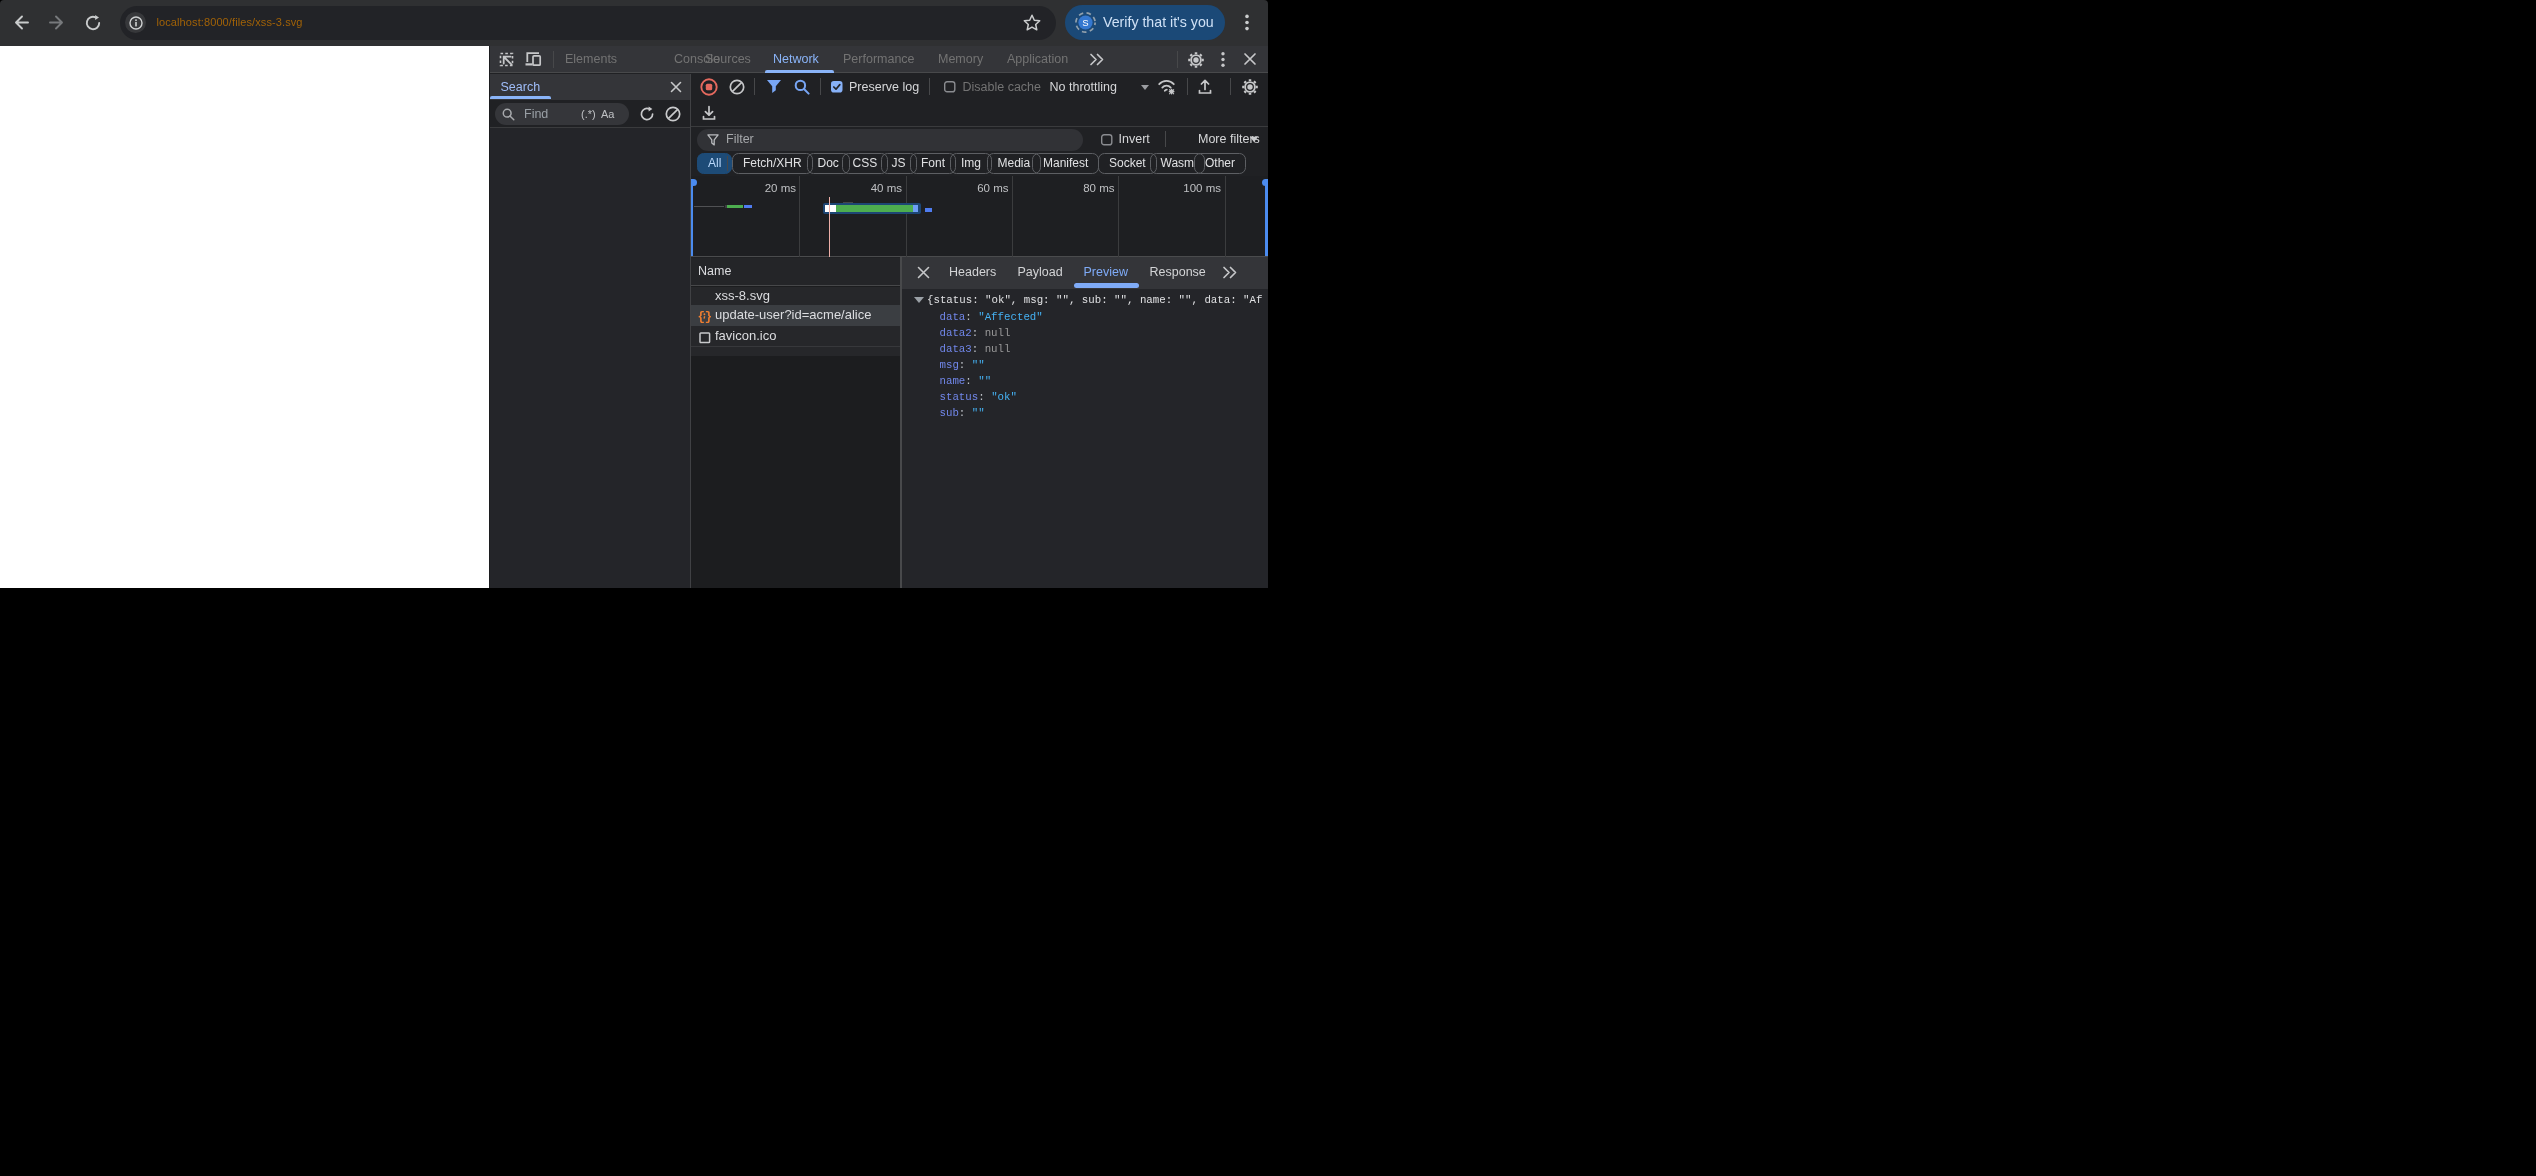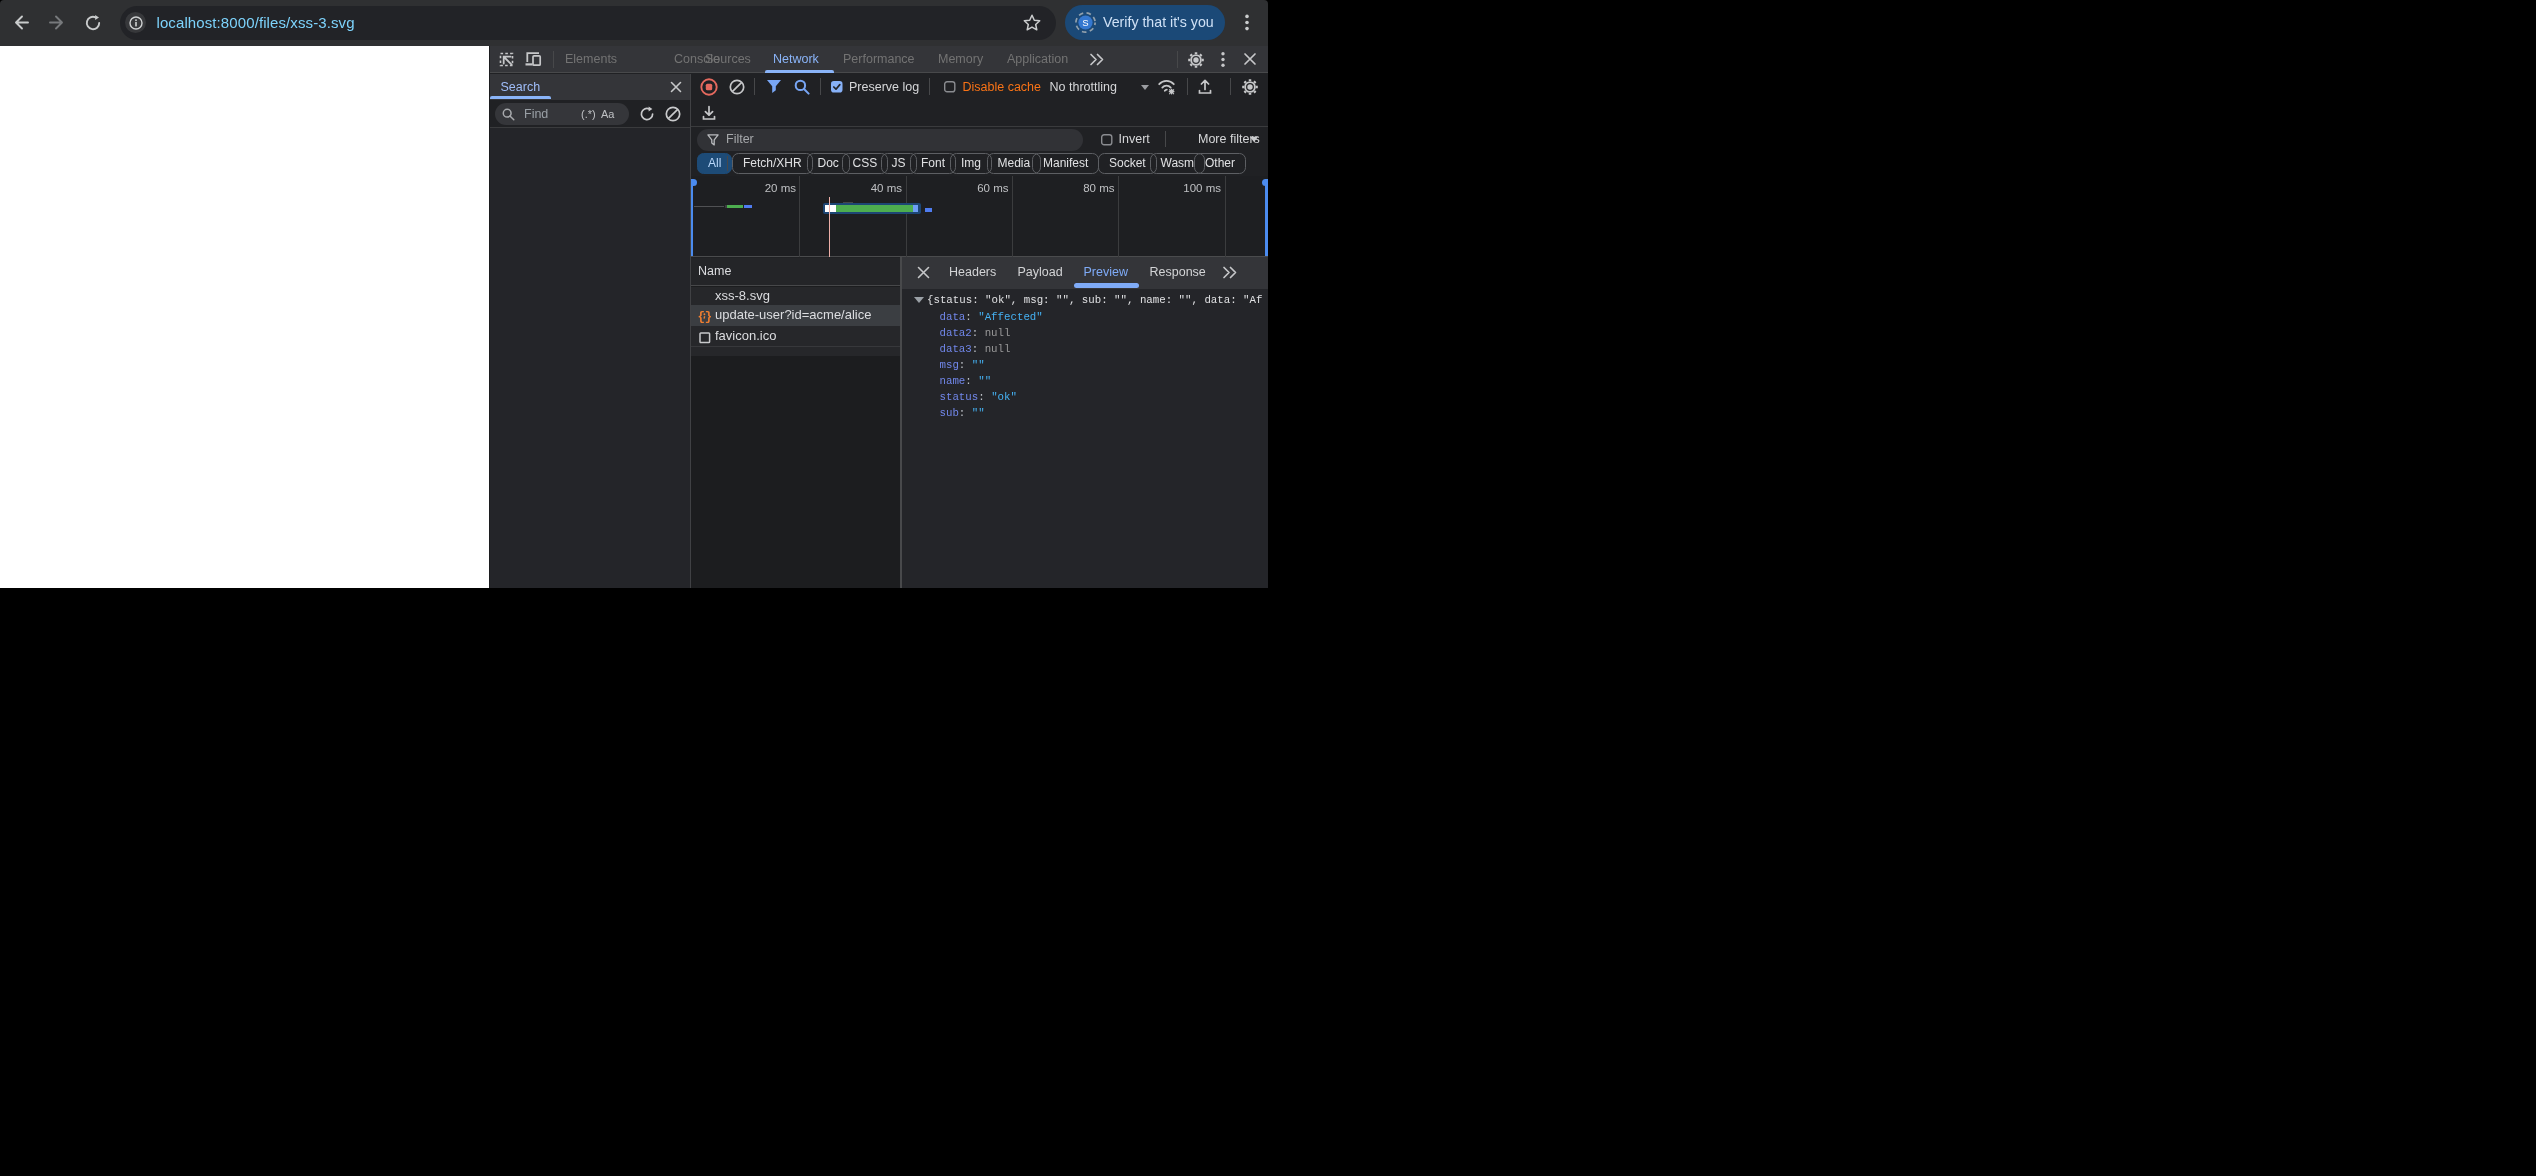--- a/index.html
+++ b/index.html
@@ -4,21 +4,21 @@
 <style>
   html,body{margin:0;padding:0;background:#000;}
   *{box-sizing:border-box;}
   .scene{position:relative;width:1268px;height:588px;overflow:hidden;
     font-family:"Liberation Sans",sans-serif;background:#000;}
   .abs{position:absolute;}
   
   .topbar{left:0;top:0;width:1268px;height:45.5px;background:#2f3032;border-top-left-radius:4px;border-top-right-radius:4px;}
   .urlpill{left:120px;top:5.5px;width:936px;height:34.5px;border-radius:17.5px;background:#222327;}
   .infocirc{left:125px;top:12.2px;width:21px;height:21px;border-radius:50%;background:#37383b;}
-  .urltext{left:156.5px;top:0;height:61px;line-height:45.5px;font-size:15px;color:#7dd3fc;letter-spacing:0.1px;}
+  .urltext{left:156.5px;top:0;height:61px;line-height:45.5px;font-size:11px;color:#a16207;letter-spacing:0.1px;}
   .verify{left:1065px;top:5px;width:160px;height:35px;border-radius:17.5px;background:#1b4977;}
   .vtext{left:1103px;top:0;height:45px;line-height:45px;font-size:14.2px;color:#cfe1f6;}
   .whitepage{left:0;top:45.5px;width:488.5px;height:542.5px;background:#ffffff;}
   
   .dtroot{left:488.5px;top:45.5px;width:779.5px;height:542.5px;background:#202124;}
   
   .tabbar{left:490px;top:45.5px;width:778px;height:27px;background:#343539;border-bottom:1px solid #48494b;}
   .tabtxt{top:45.5px;height:27px;line-height:27px;font-size:12.5px;color:#737373;}
   .vline{width:1px;background:#47484a;}
   .searchpanel{left:490px;top:73.5px;width:199.5px;height:514.5px;background:#242529;}
@@ -108,21 +108,21 @@
   <div class="abs" style="left:524px;top:103px;height:22px;line-height:22px;font-size:12.5px;color:#9aa0a6;">Find</div>
   <div class="abs" style="left:581px;top:103px;height:22px;line-height:22px;font-size:11px;color:#bfc1c4;">(.*)</div>
   <div class="abs" style="left:601px;top:103px;height:22px;line-height:22px;font-size:11px;color:#bfc1c4;">Aa</div>
   
   <div class="abs netpanel"></div>
   <div class="abs ntoolrow2"></div>
   <div class="abs vline" style="left:754px;top:78px;height:17px;"></div>
   <div class="abs vline" style="left:819.5px;top:78px;height:17px;"></div>
   <div class="abs" style="left:849px;top:73.5px;height:26.5px;line-height:26.5px;font-size:12.5px;color:#d6d7d9;">Preserve log</div>
   <div class="abs vline" style="left:928.5px;top:78px;height:17px;"></div>
-  <div class="abs" style="left:962.5px;top:73.5px;height:26.5px;line-height:26.5px;font-size:12.5px;color:#f97316;">Disable cache</div>
+  <div class="abs" style="left:962.5px;top:73.5px;height:26.5px;line-height:26.5px;font-size:12.5px;color:#737373;">Disable cache</div>
   <div class="abs" style="left:1049.5px;top:73.5px;height:26.5px;line-height:26.5px;font-size:12.5px;color:#d6d7d9;">No throttling</div>
   <div class="abs vline" style="left:1187px;top:78px;height:17px;"></div>
   <div class="abs vline" style="left:1229.5px;top:78px;height:17px;"></div>
   
   <div class="abs filterpill"></div>
   <div class="abs" style="left:726px;top:128.75px;height:21.75px;line-height:21.75px;font-size:12.5px;color:#a6a8ab;">Filter</div>
   <div class="abs" style="left:1118.5px;top:127.5px;height:23px;line-height:23px;font-size:12.5px;color:#d6d7d9;">Invert</div>
   <div class="abs vline" style="left:1165px;top:131px;height:16px;"></div>
   <div class="abs" style="left:1178px;top:127.5px;height:23px;line-height:23px;font-size:12.5px;color:#d6d7d9;margin-left:20px;">More filters</div>
   <div class="abs chip" style="left:697px;background:#1d4b77;border-color:#1d4b77;color:#bad8fb;">All</div>

